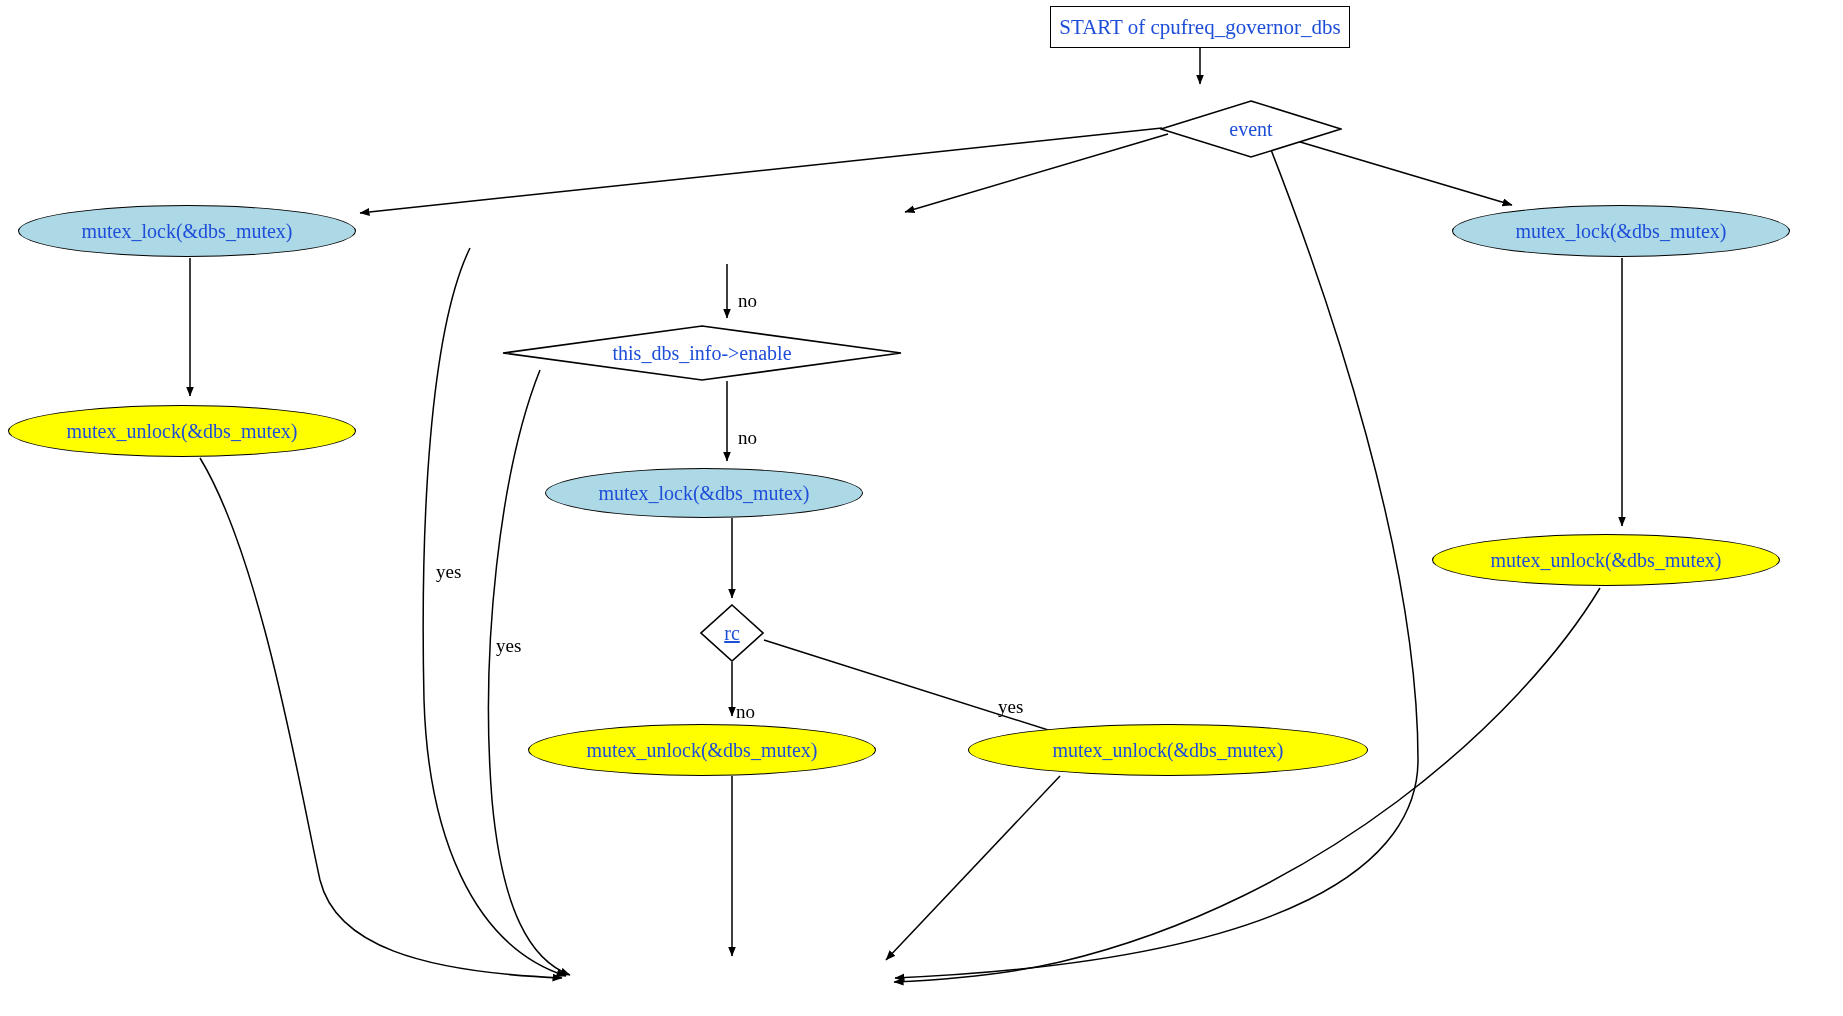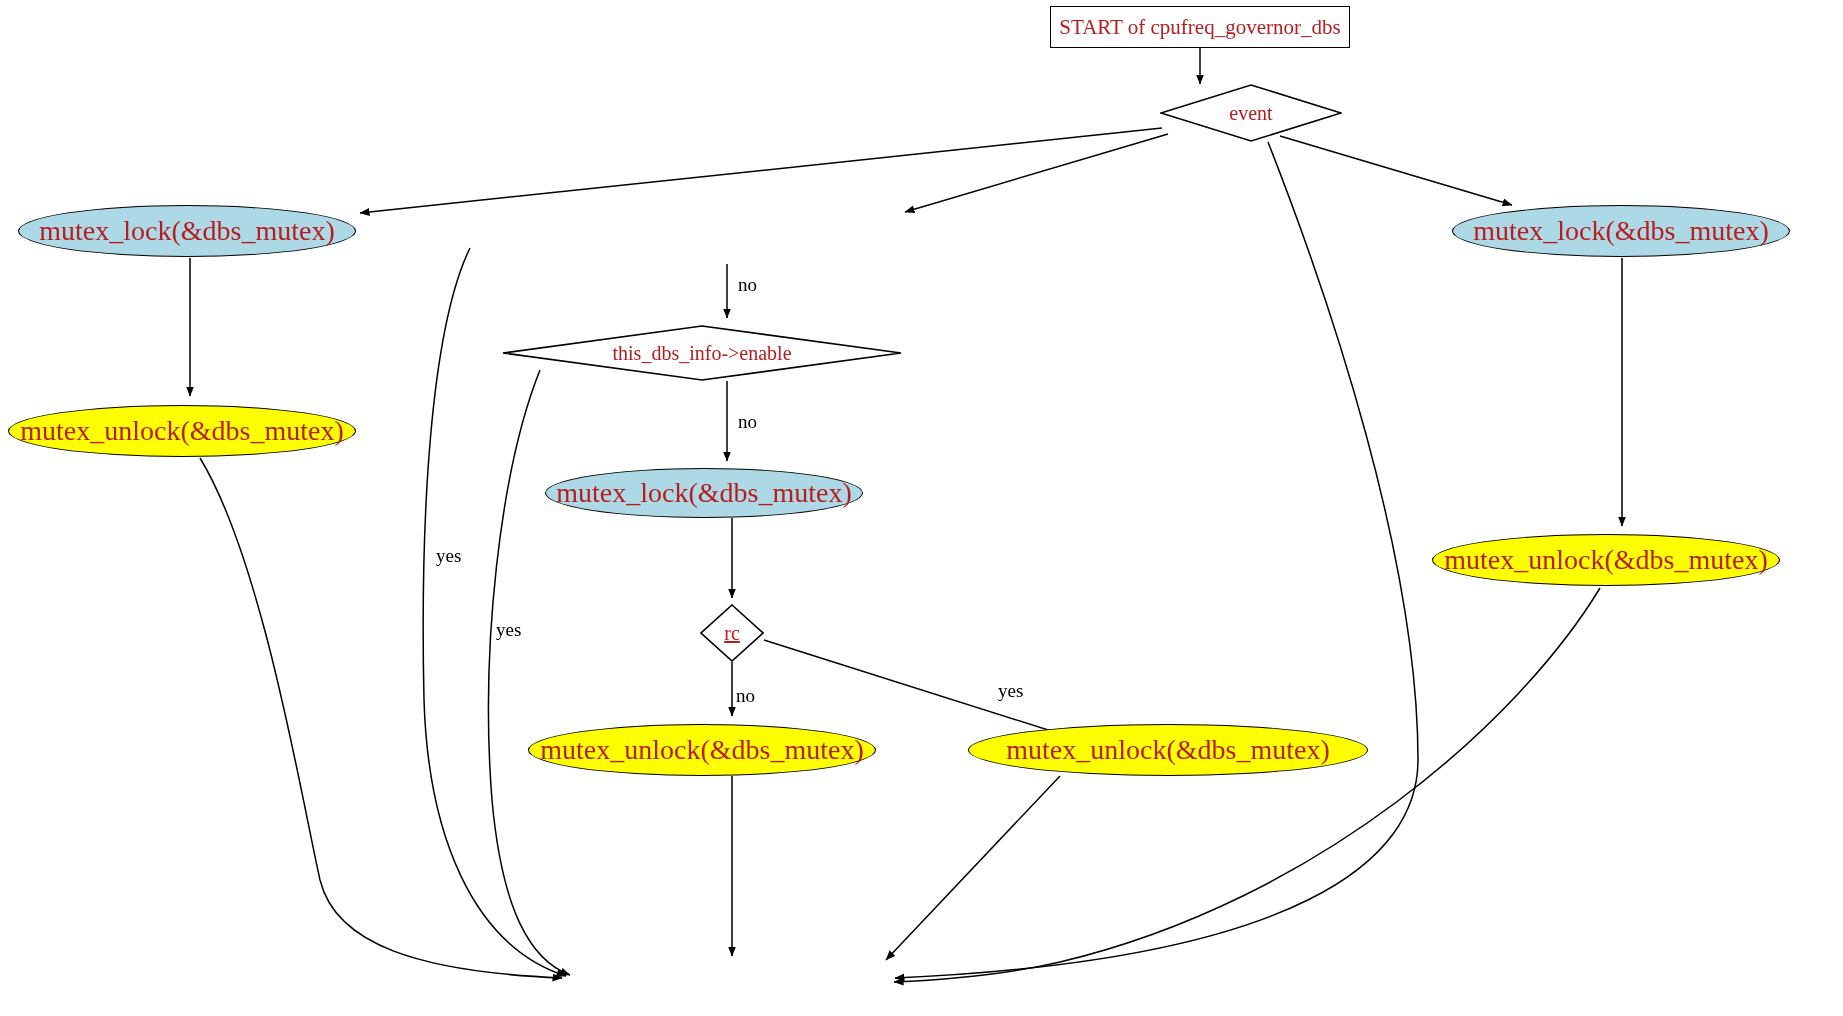--- a/index.html
+++ b/index.html
@@ -29,33 +29,33 @@
     top: 0;
     width: 1843px;
     height: 1016px;
   }
   .node {
     position: absolute;
     display: flex;
     align-items: center;
     justify-content: center;
     text-align: left;
-    color: #b91c1c;
+    color: #1d4ed8;
     white-space: nowrap;
     box-sizing: border-box;
   }
   .node-box {
     border: 1.4px solid #000000;
     background: #ffffff;
     font-size: 21px;
   }
   .node-ellipse {
     border: 1.6px solid #000000;
     border-radius: 50%;
-    font-size: 28px;
+    font-size: 20px;
   }
   .fill-blue { background: #add8e6; }
   .fill-yellow { background: #ffff00; }
   .node-diamond {
     background: transparent;
     font-size: 20px;
   }
   .node-diamond .diamond-shape {
     position: absolute;
     left: 0;
@@ -65,20 +65,21 @@
   }
   .node-diamond .diamond-label {
     position: relative;
     z-index: 2;
   }
   .edge-label {
     position: absolute;
     font-size: 19px;
     color: #000000;
     white-space: nowrap;
+    margin-top: 16px;
   }
 </style>
 </head>
 <body>
 
 <div id="canvas">
 
   <svg id="edge-layer" viewBox="0 0 1843 1016" xmlns="http://www.w3.org/2000/svg">
     <defs>
       <marker id="arrow" markerWidth="12" markerHeight="12" refX="9.5" refY="4" orient="auto" markerUnits="userSpaceOnUse">
@@ -122,21 +123,21 @@
 
     <path d="M1600,588 C1520,720 1320,900 1060,962 C1000,976 940,980 894,982" stroke="#000000" stroke-width="1.5" fill="none" marker-end="url(#arrow)"></path>
   </svg>
 
   <div id="node-layer">
 
     <div class="node node-box" style="left:1050px; top:6px; width:300px; height:42px;">
       <span>START of cpufreq_governor_dbs</span>
     </div>
 
-    <div class="node node-diamond" style="left:1160px; top:84px; width:182px; height:58px;">
+    <div class="node node-diamond" style="left:1160px; top:100px; width:182px; height:58px;">
       <svg class="diamond-shape" viewBox="0 0 182 58" preserveAspectRatio="none">
         <polygon points="91,1 181,29 91,57 1,29" fill="#ffffff" stroke="#000000" stroke-width="1.6" vector-effect="non-scaling-stroke"></polygon>
       </svg>
       <span class="diamond-label">event</span>
     </div>
 
     <div class="node node-ellipse fill-blue" style="left:18px; top:205px; width:338px; height:52px;">
       <span>mutex_lock(&amp;dbs_mutex)</span>
     </div>
 

